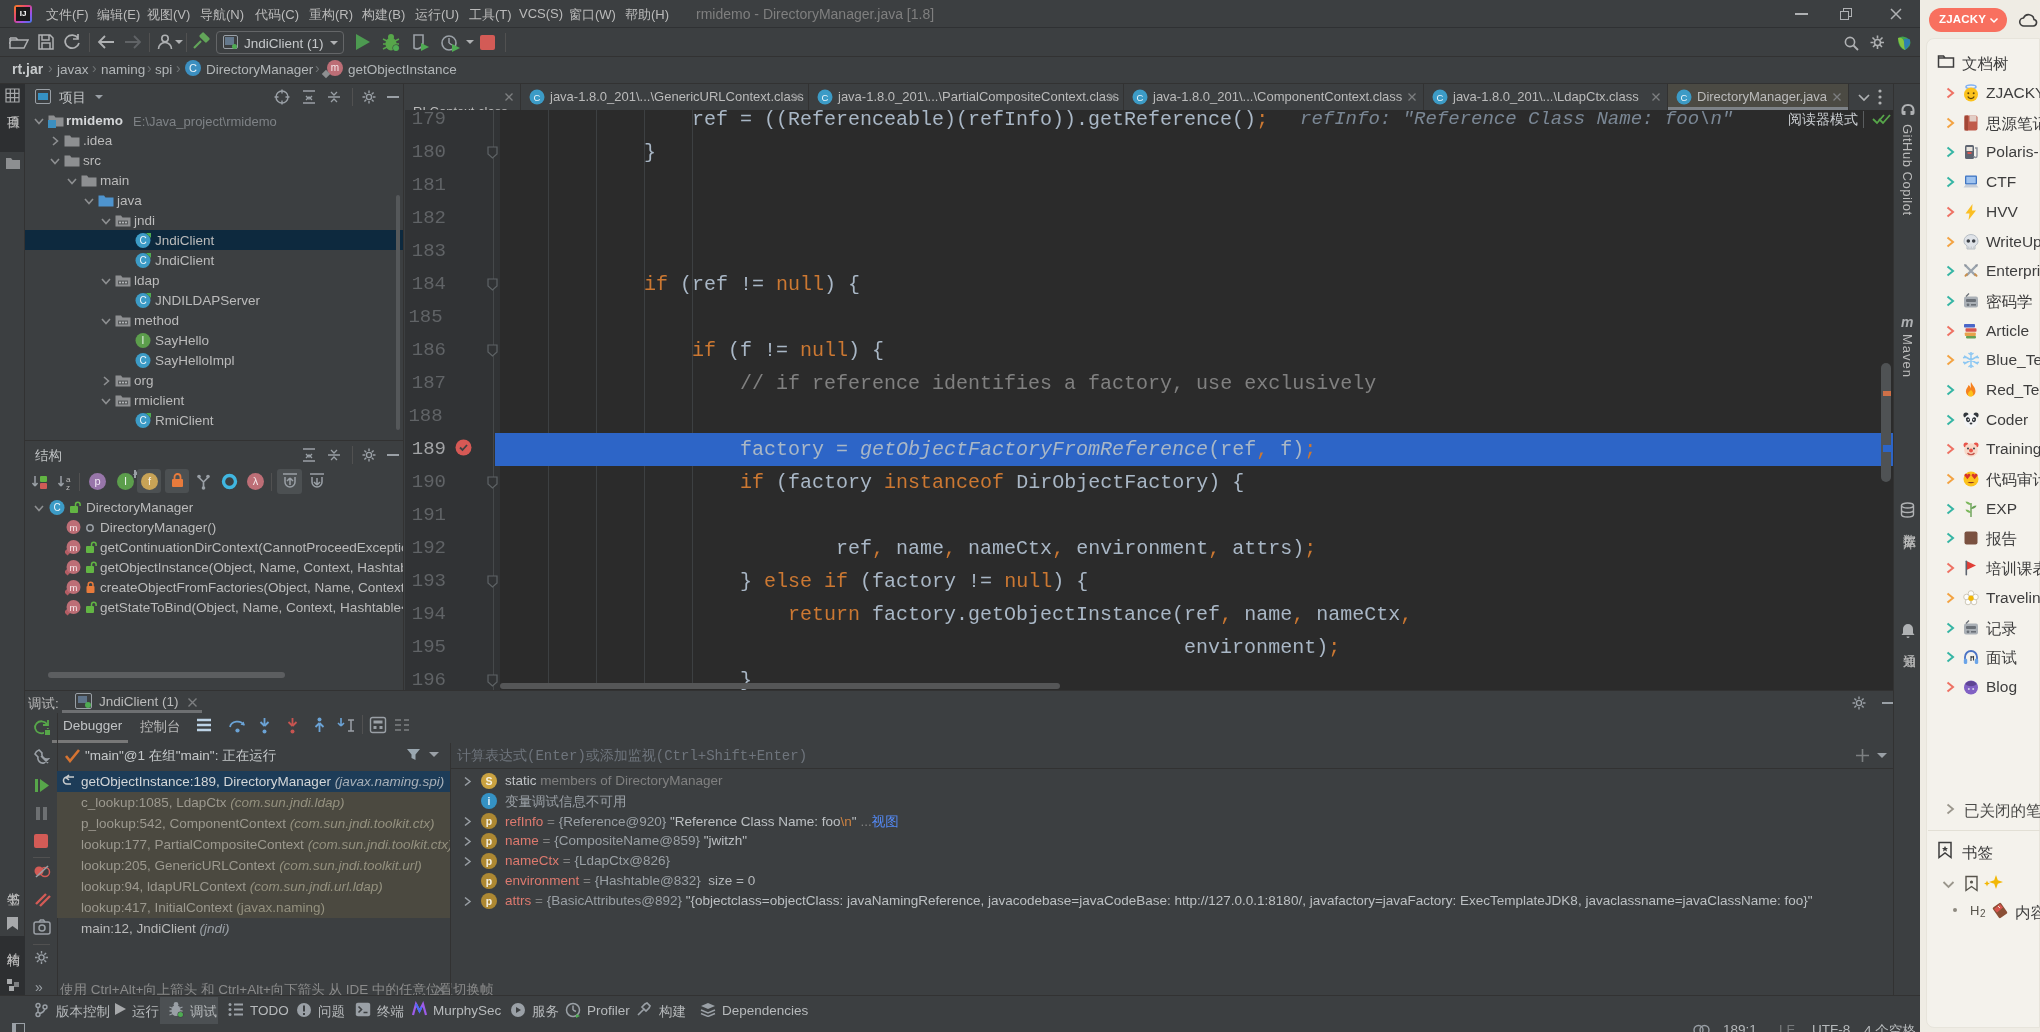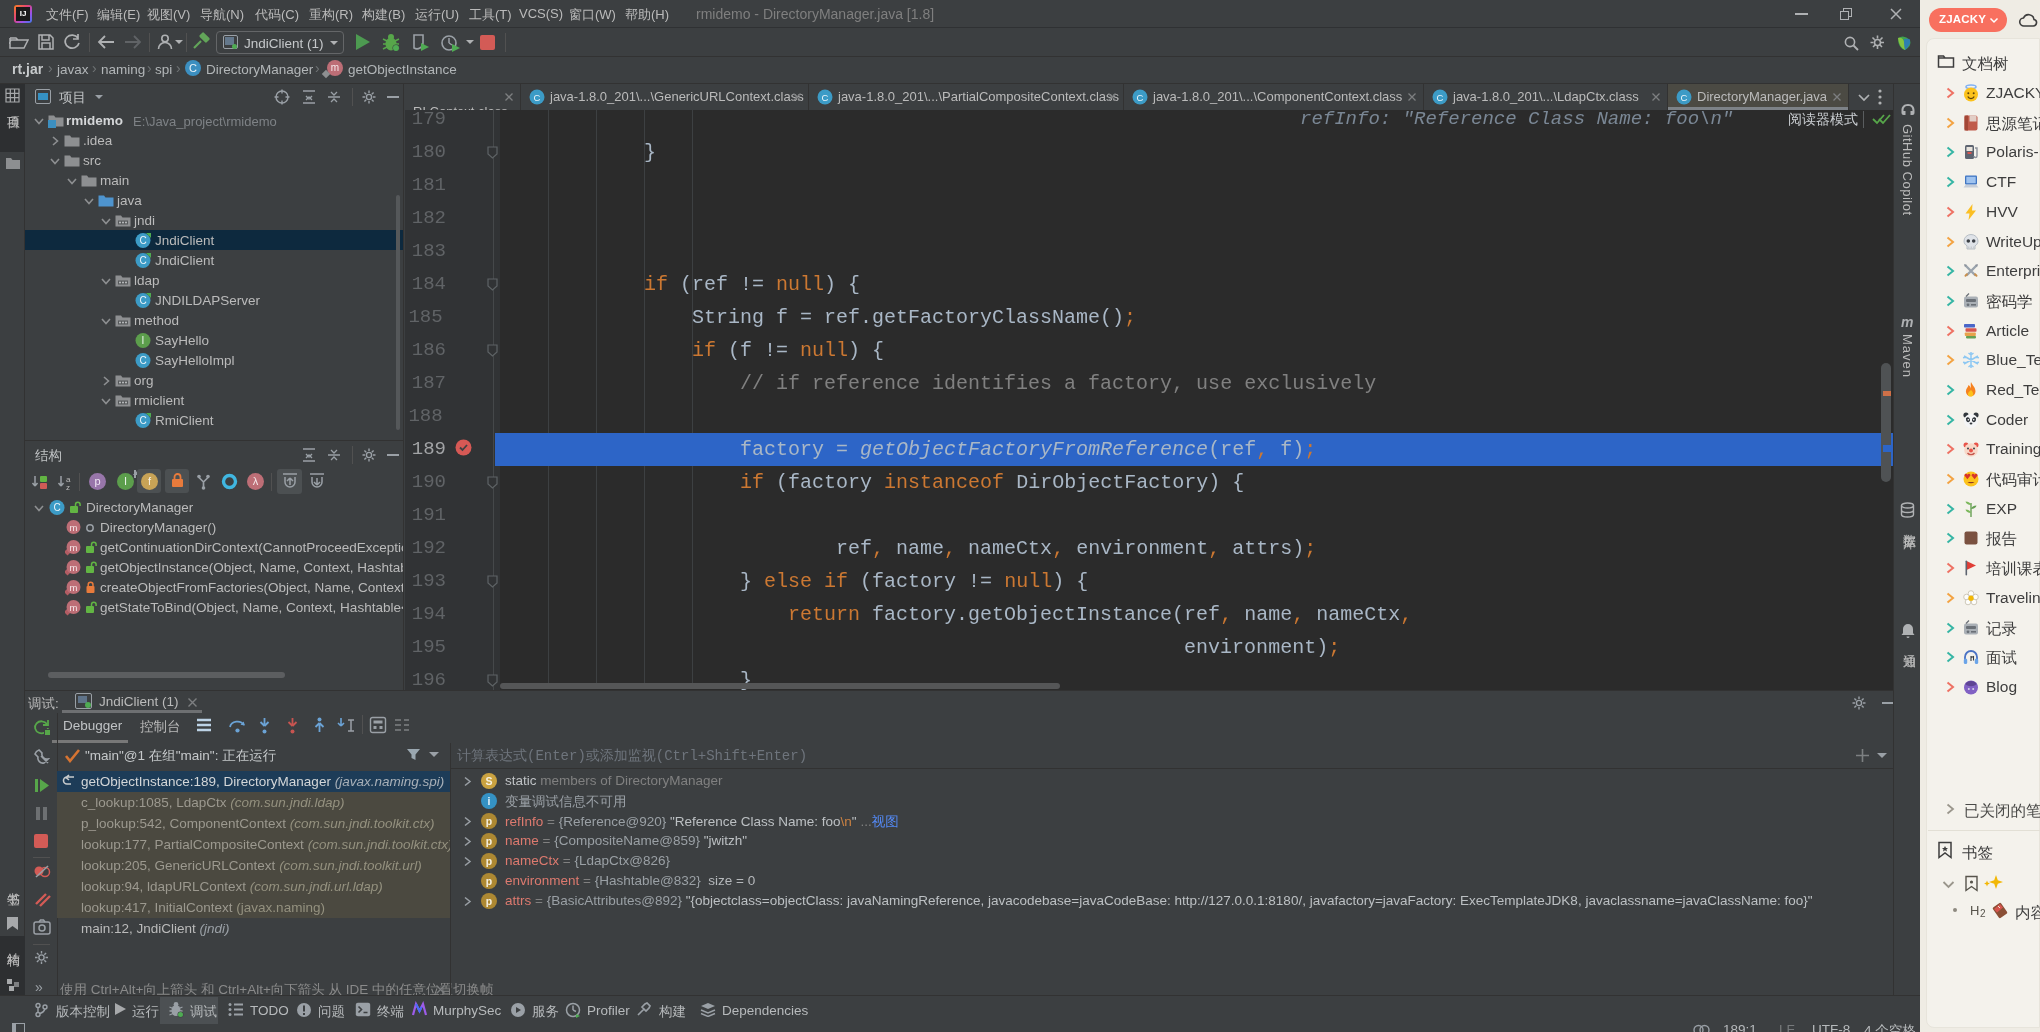--- a/index.html
+++ b/index.html
@@ -540,29 +540,29 @@
       </svg>
     </div>
   <div class="ab" style="left:0;top:26px;width:95px;height:580px;background:#313335"></div>
   <div class="ab" style="left:88px;top:26px;width:1px;height:580px;background:#45484a"></div>
   <div class="ab" style="left:143px;top:26px;width:1px;height:573px;background:#3d4042"></div>
   <div class="ab" style="left:191px;top:26px;width:1px;height:573px;background:#3d4042"></div>
   <div class="ab" style="left:239px;top:26px;width:1px;height:573px;background:#3d4042"></div>
   <div class="ab" style="left:287px;top:26px;width:1px;height:573px;background:#3d4042"></div>
   <div class="ab" style="left:90px;top:349px;width:1398px;height:33px;background:#2d65c7"></div>
   <div class="ab mono" style="left:0;top:19px;width:41px;height:33px;line-height:33px;font-size:19px;color:#606366;text-align:right">179</div>
+    <pre class="ab mono" style="left:95px;top:19px;height:33px;line-height:33px;font-size:20px;color:#a9b7c6">                ref = ((Referenceable)(refInfo)).getReference()<span class="pn">;</span></pre>
     <div class="ab mono" style="left:0;top:52px;width:41px;height:33px;line-height:33px;font-size:19px;color:#606366;text-align:right">180</div>
     <pre class="ab mono" style="left:95px;top:52px;height:33px;line-height:33px;font-size:20px;color:#a9b7c6">            }</pre>
     <div class="ab mono" style="left:0;top:85px;width:41px;height:33px;line-height:33px;font-size:19px;color:#606366;text-align:right">181</div>
     <div class="ab mono" style="left:0;top:118px;width:41px;height:33px;line-height:33px;font-size:19px;color:#606366;text-align:right">182</div>
     <div class="ab mono" style="left:0;top:151px;width:41px;height:33px;line-height:33px;font-size:19px;color:#606366;text-align:right">183</div>
     <div class="ab mono" style="left:0;top:184px;width:41px;height:33px;line-height:33px;font-size:19px;color:#606366;text-align:right">184</div>
     <pre class="ab mono" style="left:95px;top:184px;height:33px;line-height:33px;font-size:20px;color:#a9b7c6">            <span class="kw">if</span> (ref != <span class="kw">null</span>) {</pre>
     <div class="ab mono" style="left:0;top:217px;width:41px;height:33px;line-height:33px;font-size:19px;color:#606366;text-align:center">185</div>
-    <pre class="ab mono" style="left:95px;top:217px;height:33px;line-height:33px;font-size:20px;color:#a9b7c6">                String f = ref.getFactoryClassName()<span class="pn">;</span></pre>
     <div class="ab mono" style="left:0;top:250px;width:41px;height:33px;line-height:33px;font-size:19px;color:#606366;text-align:right">186</div>
     <pre class="ab mono" style="left:95px;top:250px;height:33px;line-height:33px;font-size:20px;color:#a9b7c6">                <span class="kw">if</span> (f != <span class="kw">null</span>) {</pre>
     <div class="ab mono" style="left:0;top:283px;width:41px;height:33px;line-height:33px;font-size:19px;color:#606366;text-align:right">187</div>
     <pre class="ab mono" style="left:95px;top:283px;height:33px;line-height:33px;font-size:20px;color:#a9b7c6">                    <span class="cm">// if reference identifies a factory, use exclusively</span></pre>
     <div class="ab mono" style="left:0;top:316px;width:41px;height:33px;line-height:33px;font-size:19px;color:#606366;text-align:center">188</div>
     <div class="ab mono" style="left:0;top:349px;width:41px;height:33px;line-height:33px;font-size:19px;color:#a2a4a6;text-align:right">189</div>
     <pre class="ab mono" style="left:95px;top:349px;height:33px;line-height:33px;font-size:20px;color:#a9b7c6">                    factory = <i>getObjectFactoryFromReference</i>(ref<span class="pn">,</span> f)<span class="pn">;</span></pre>
     <div class="ab mono" style="left:0;top:382px;width:41px;height:33px;line-height:33px;font-size:19px;color:#606366;text-align:right">190</div>
     <pre class="ab mono" style="left:95px;top:382px;height:33px;line-height:33px;font-size:20px;color:#a9b7c6">                    <span class="kw">if</span> (factory <span class="kw">instanceof</span> DirObjectFactory) {</pre>
     <div class="ab mono" style="left:0;top:415px;width:41px;height:33px;line-height:33px;font-size:19px;color:#606366;text-align:right">191</div>

